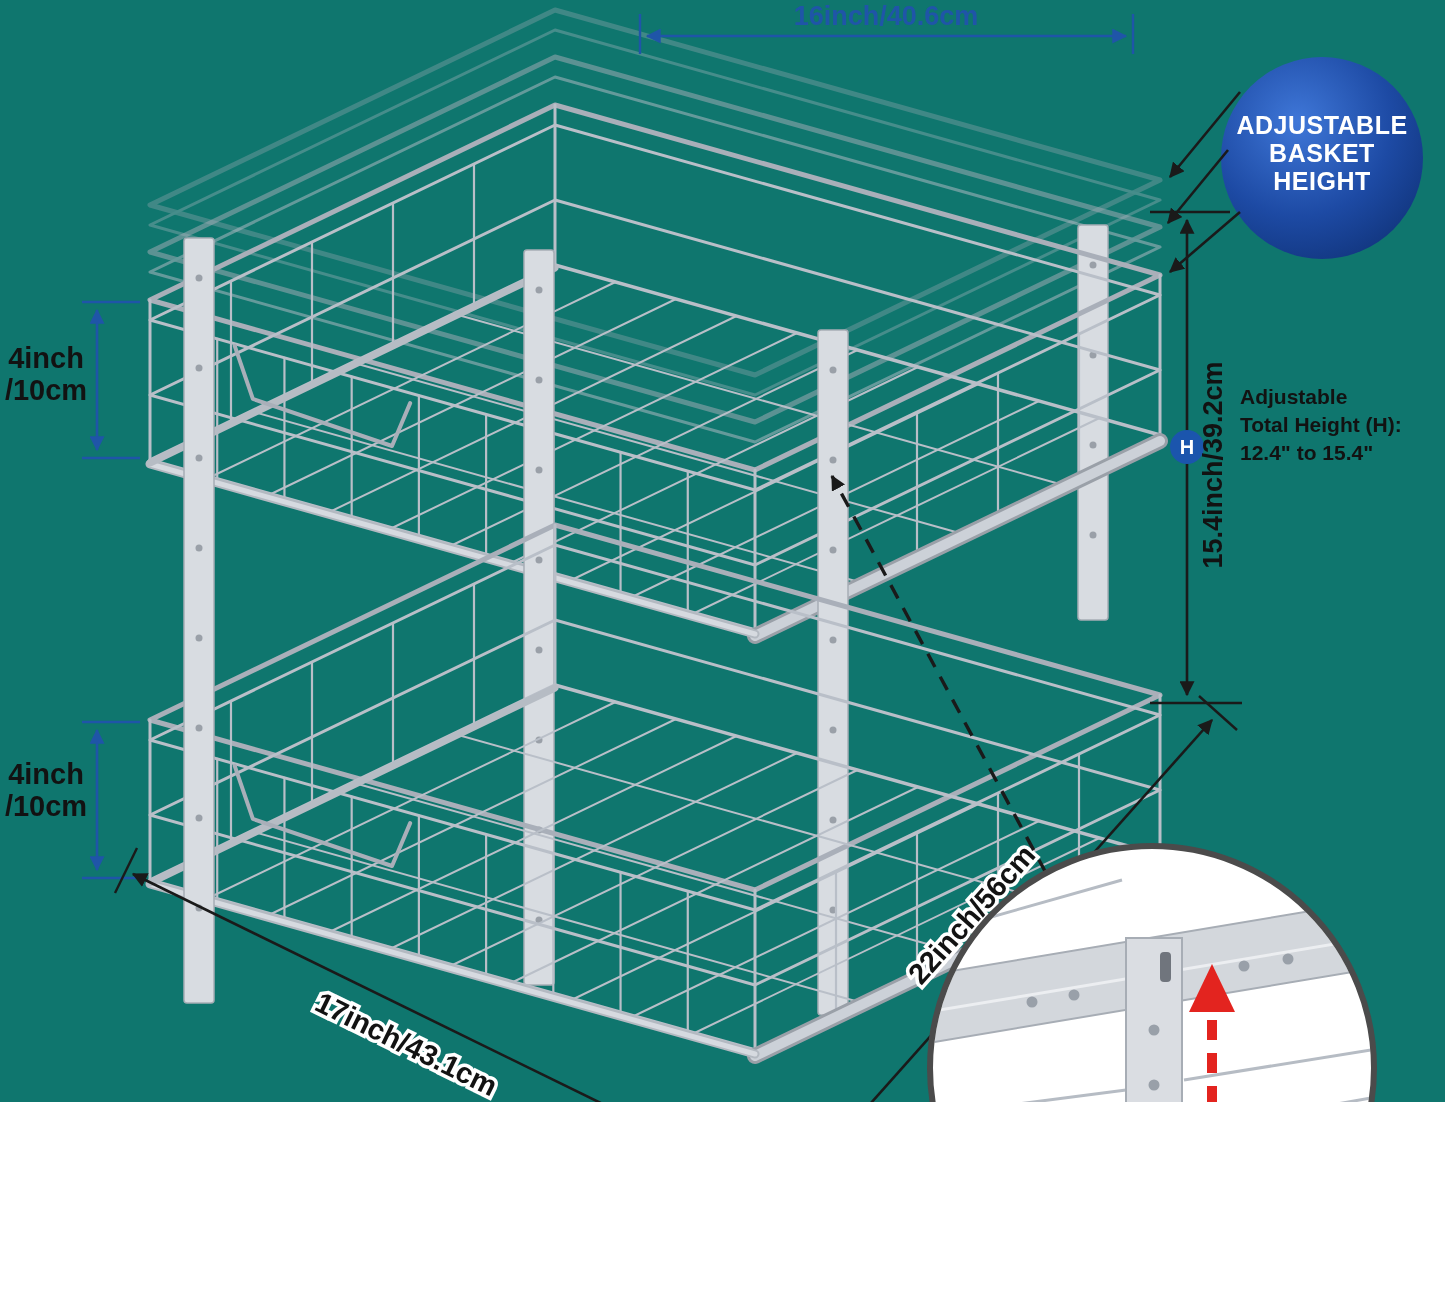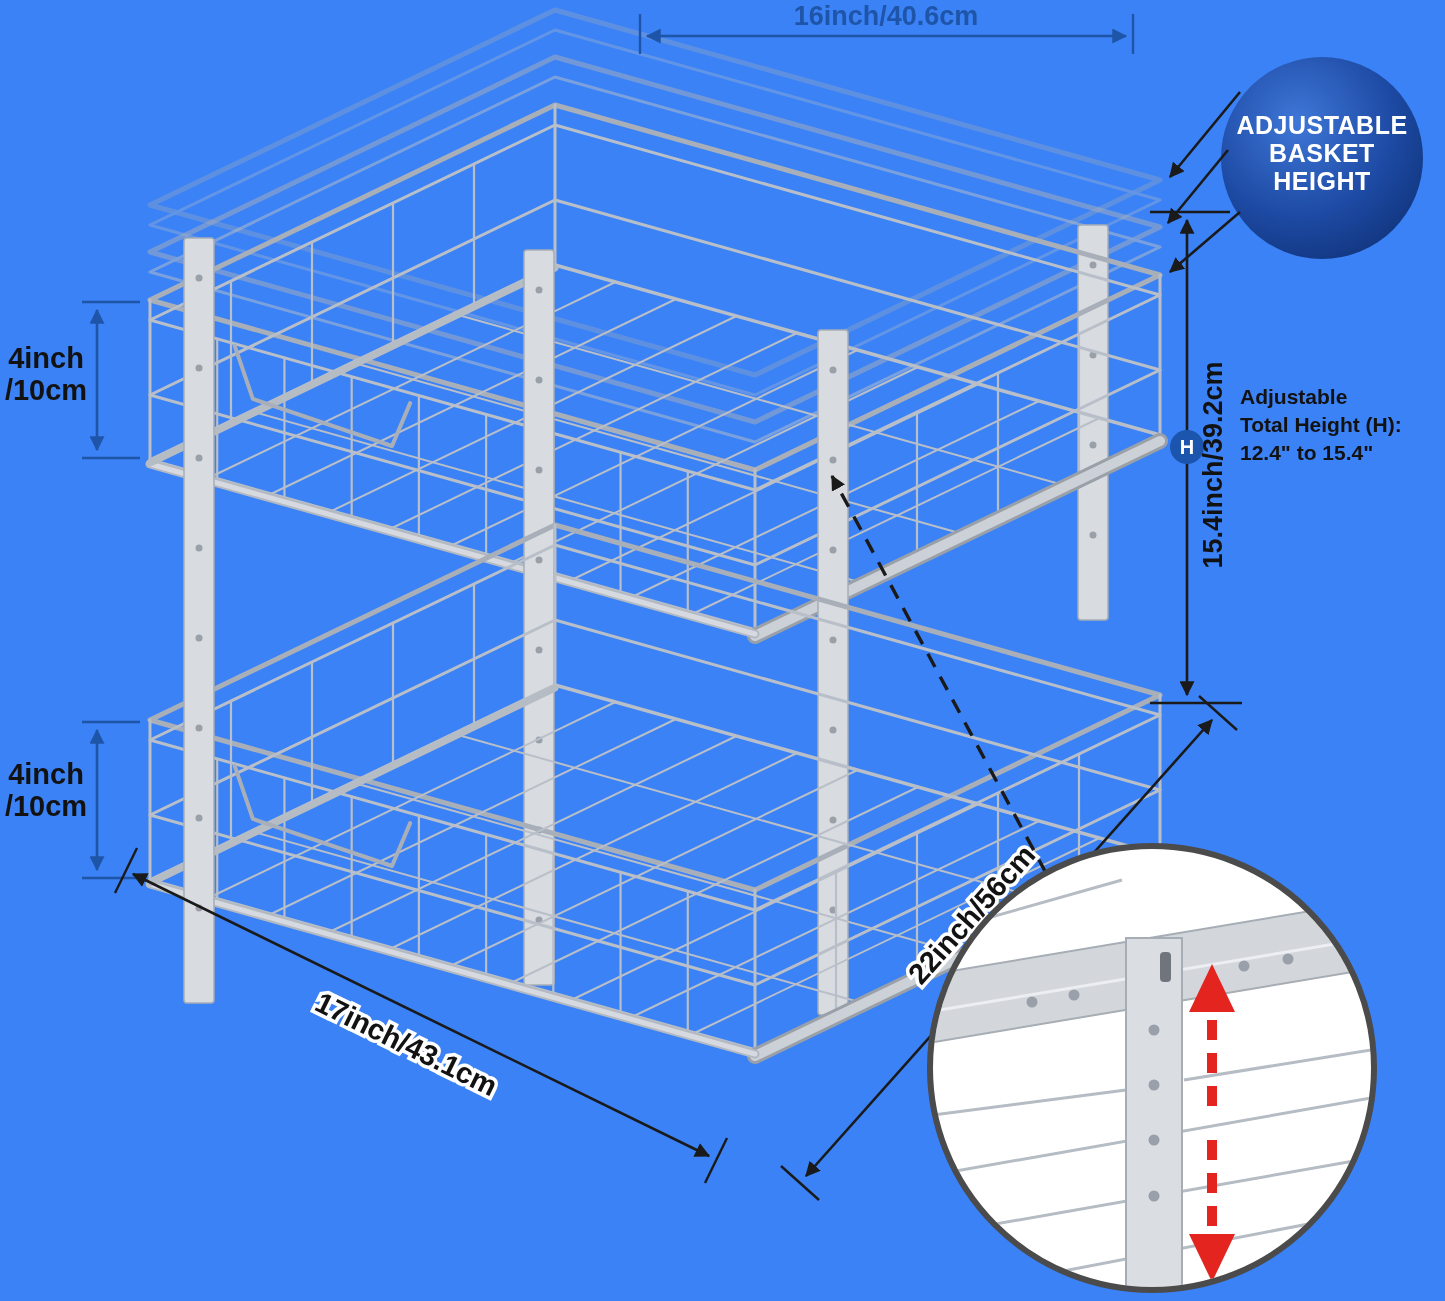--- a/index.html
+++ b/index.html
@@ -1,16 +1,16 @@
 <!DOCTYPE html>
 <html><head>
 <meta charset="utf-8">
 <style>
   html,body{margin:0;padding:0;background:#ffffff}
-  .stage{width:1445px;height:1301px;position:relative;overflow:hidden;background:#3b82f6}
+  .stage{width:1445px;height:1102px;position:relative;overflow:hidden;background:#0f766e}
   svg{display:block}
   .t{font-family:"Liberation Sans","DejaVu Sans",sans-serif}
   .tBlue{fill:#1f55a8;font-weight:bold;font-size:27px}
   .tBig{fill:#121212;font-weight:bold;font-size:29px}
   .tRot{fill:#121212;font-weight:bold;font-size:27px}
   .tTotal{fill:#121212;font-weight:bold;font-size:21px}
   .tBadge{fill:#ffffff;font-weight:bold;font-size:25px;letter-spacing:.5px}
   .tH{fill:#ffffff;font-weight:bold;font-size:20px}
   .halo{stroke:#ffffff;stroke-width:7px;paint-order:stroke}
   .db{stroke:#1f55a8;stroke-width:2.6;fill:none}

